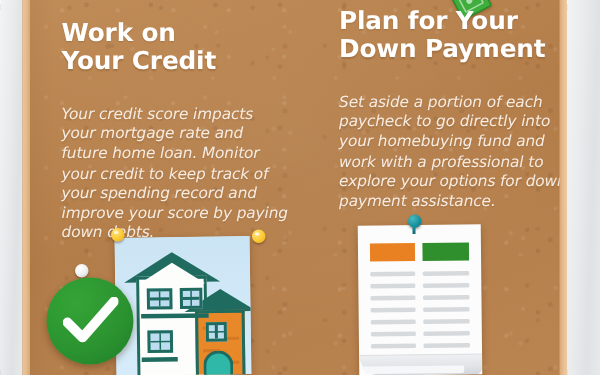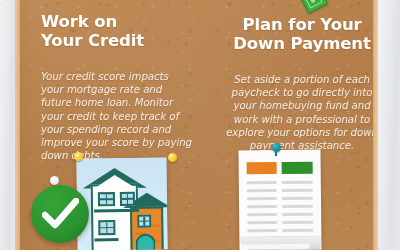--- a/index.html
+++ b/index.html
@@ -66,21 +66,21 @@
     top: 0; height: 250px; width: 5px;
     background: linear-gradient(to right, #e9c49b 0%, #e7bd90 45%, #d9a874 100%);
   }
   .edge-trim.left  { left: 15px; }
   .edge-trim.right { right: 22px;
     background: linear-gradient(to left, #eec9a2 0%, #e8bf93 45%, #d9a873 100%); }
 
   
   .col { position: absolute; }
   .col-left  { left: 41px;  top: 12px;  width: 152px; }
-  .col-right { left: 226px; top: 15px;  width: 152px; text-align: center; }
+  .col-right { left: 226px; top: 4px;  width: 152px; }
 
   .heading {
     color: #ffffff;
     font-size: 16.5px;
     font-weight: bold;
     line-height: 19px;
     letter-spacing: -0.1px;
     text-shadow: 0 1px 1px rgba(90,50,20,.22);
     white-space: pre-line;
   }

